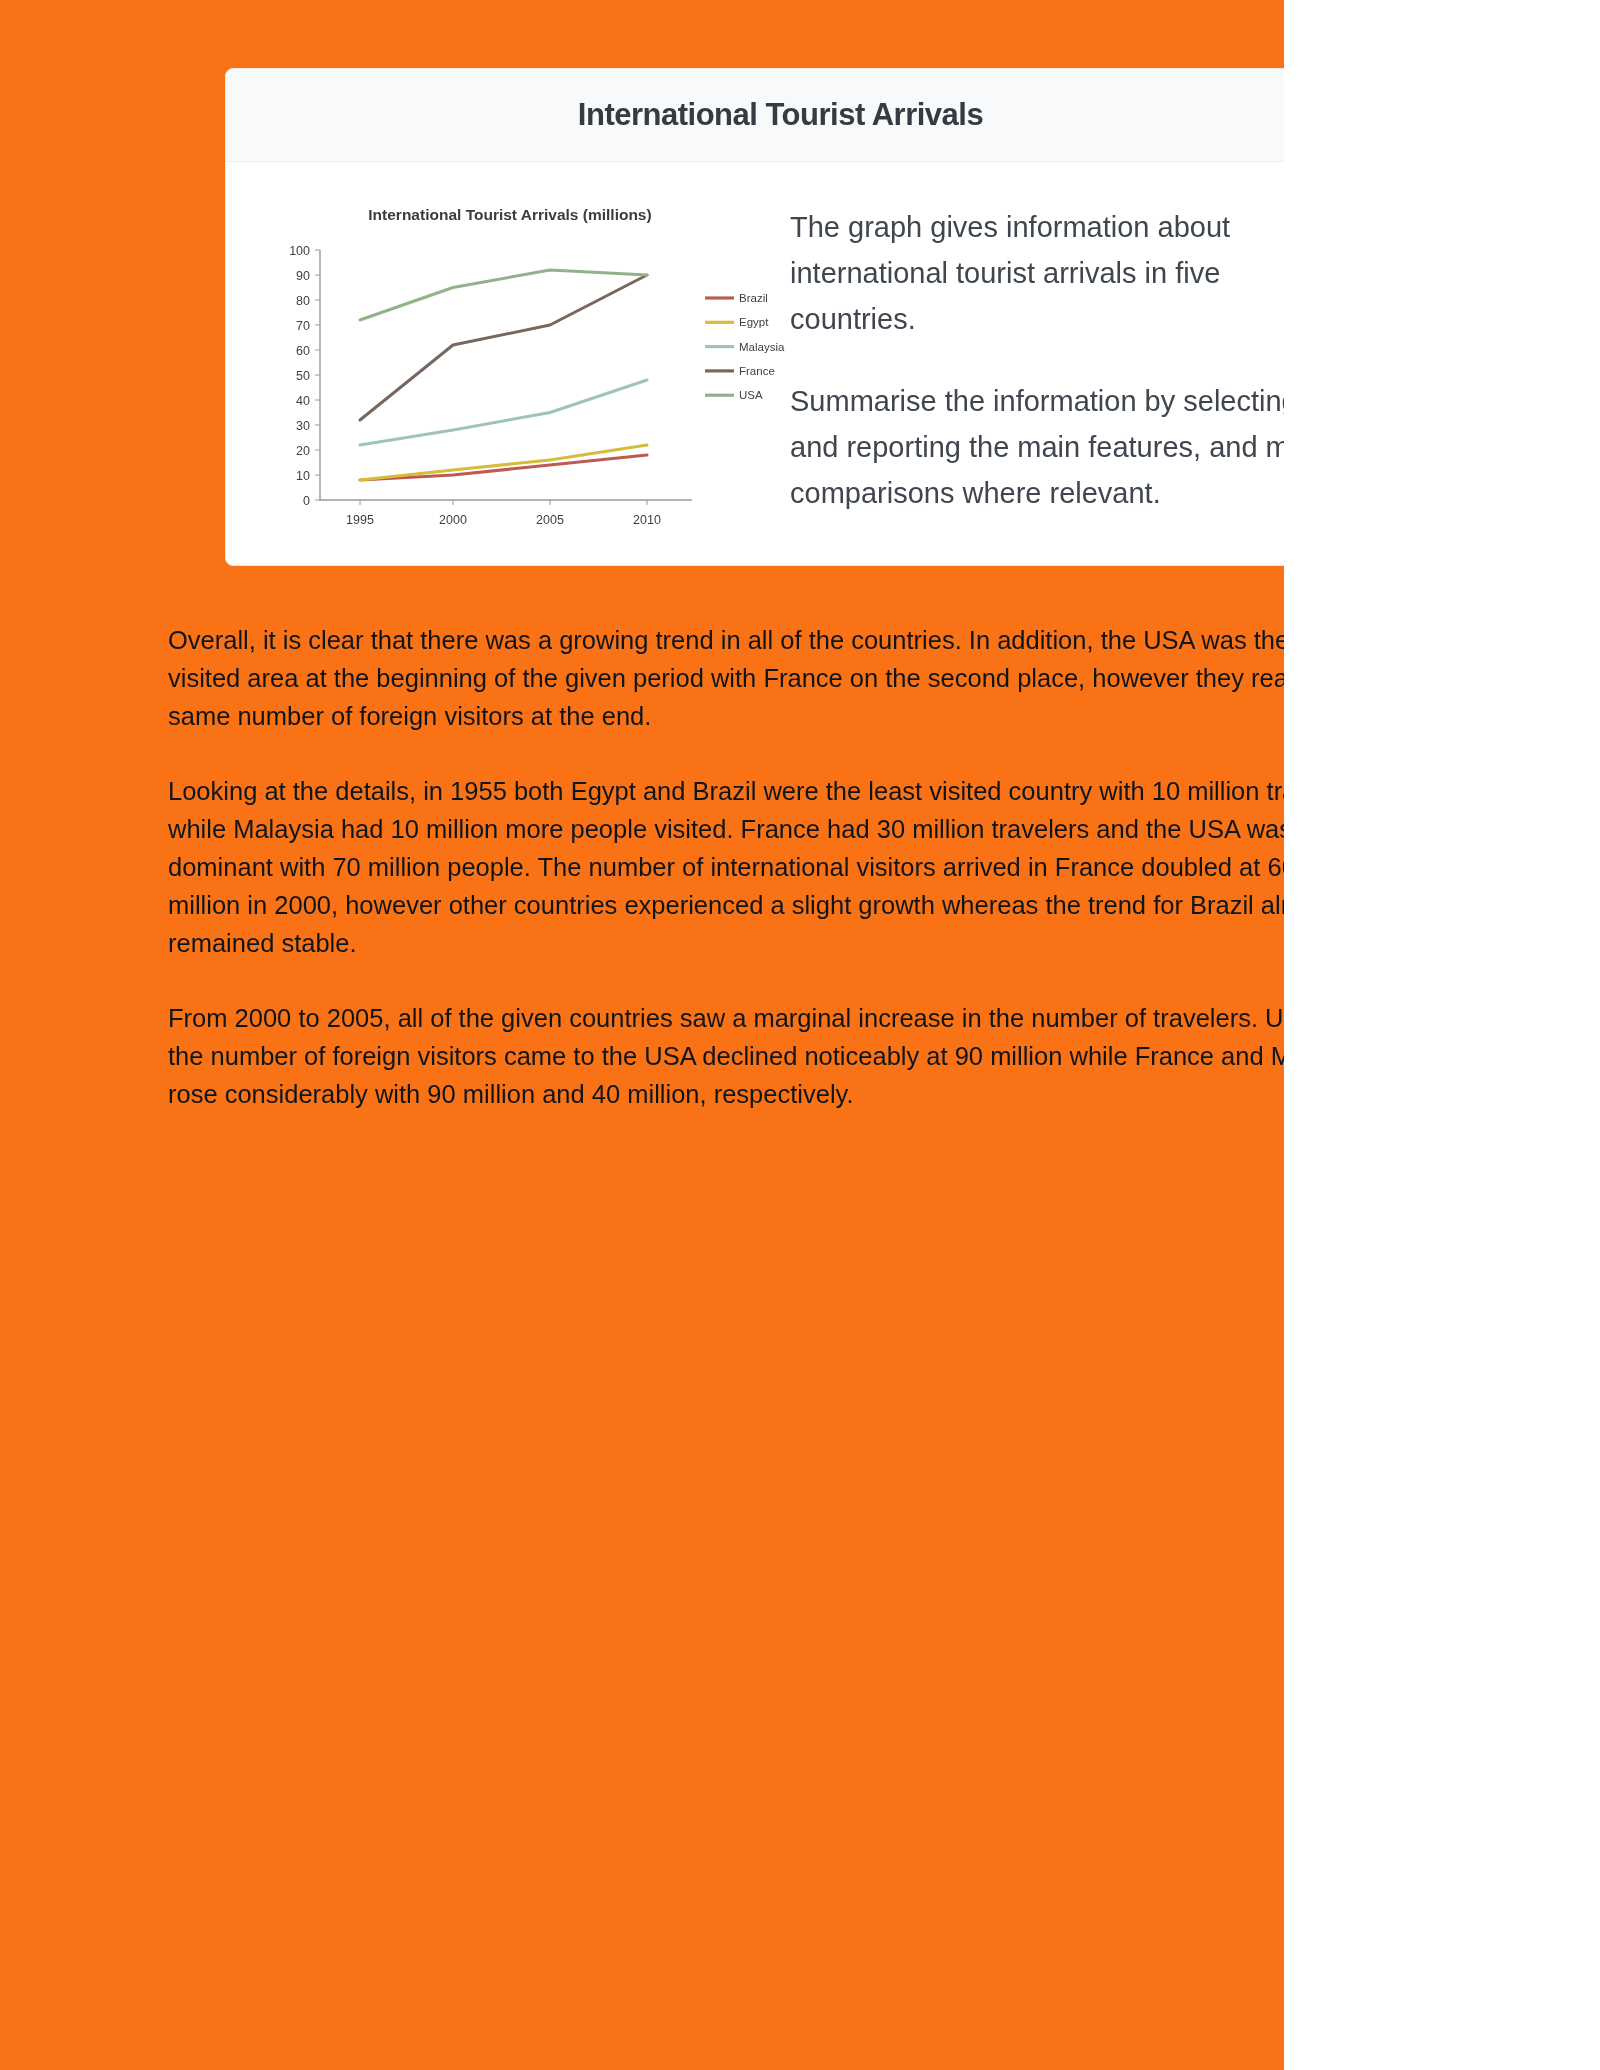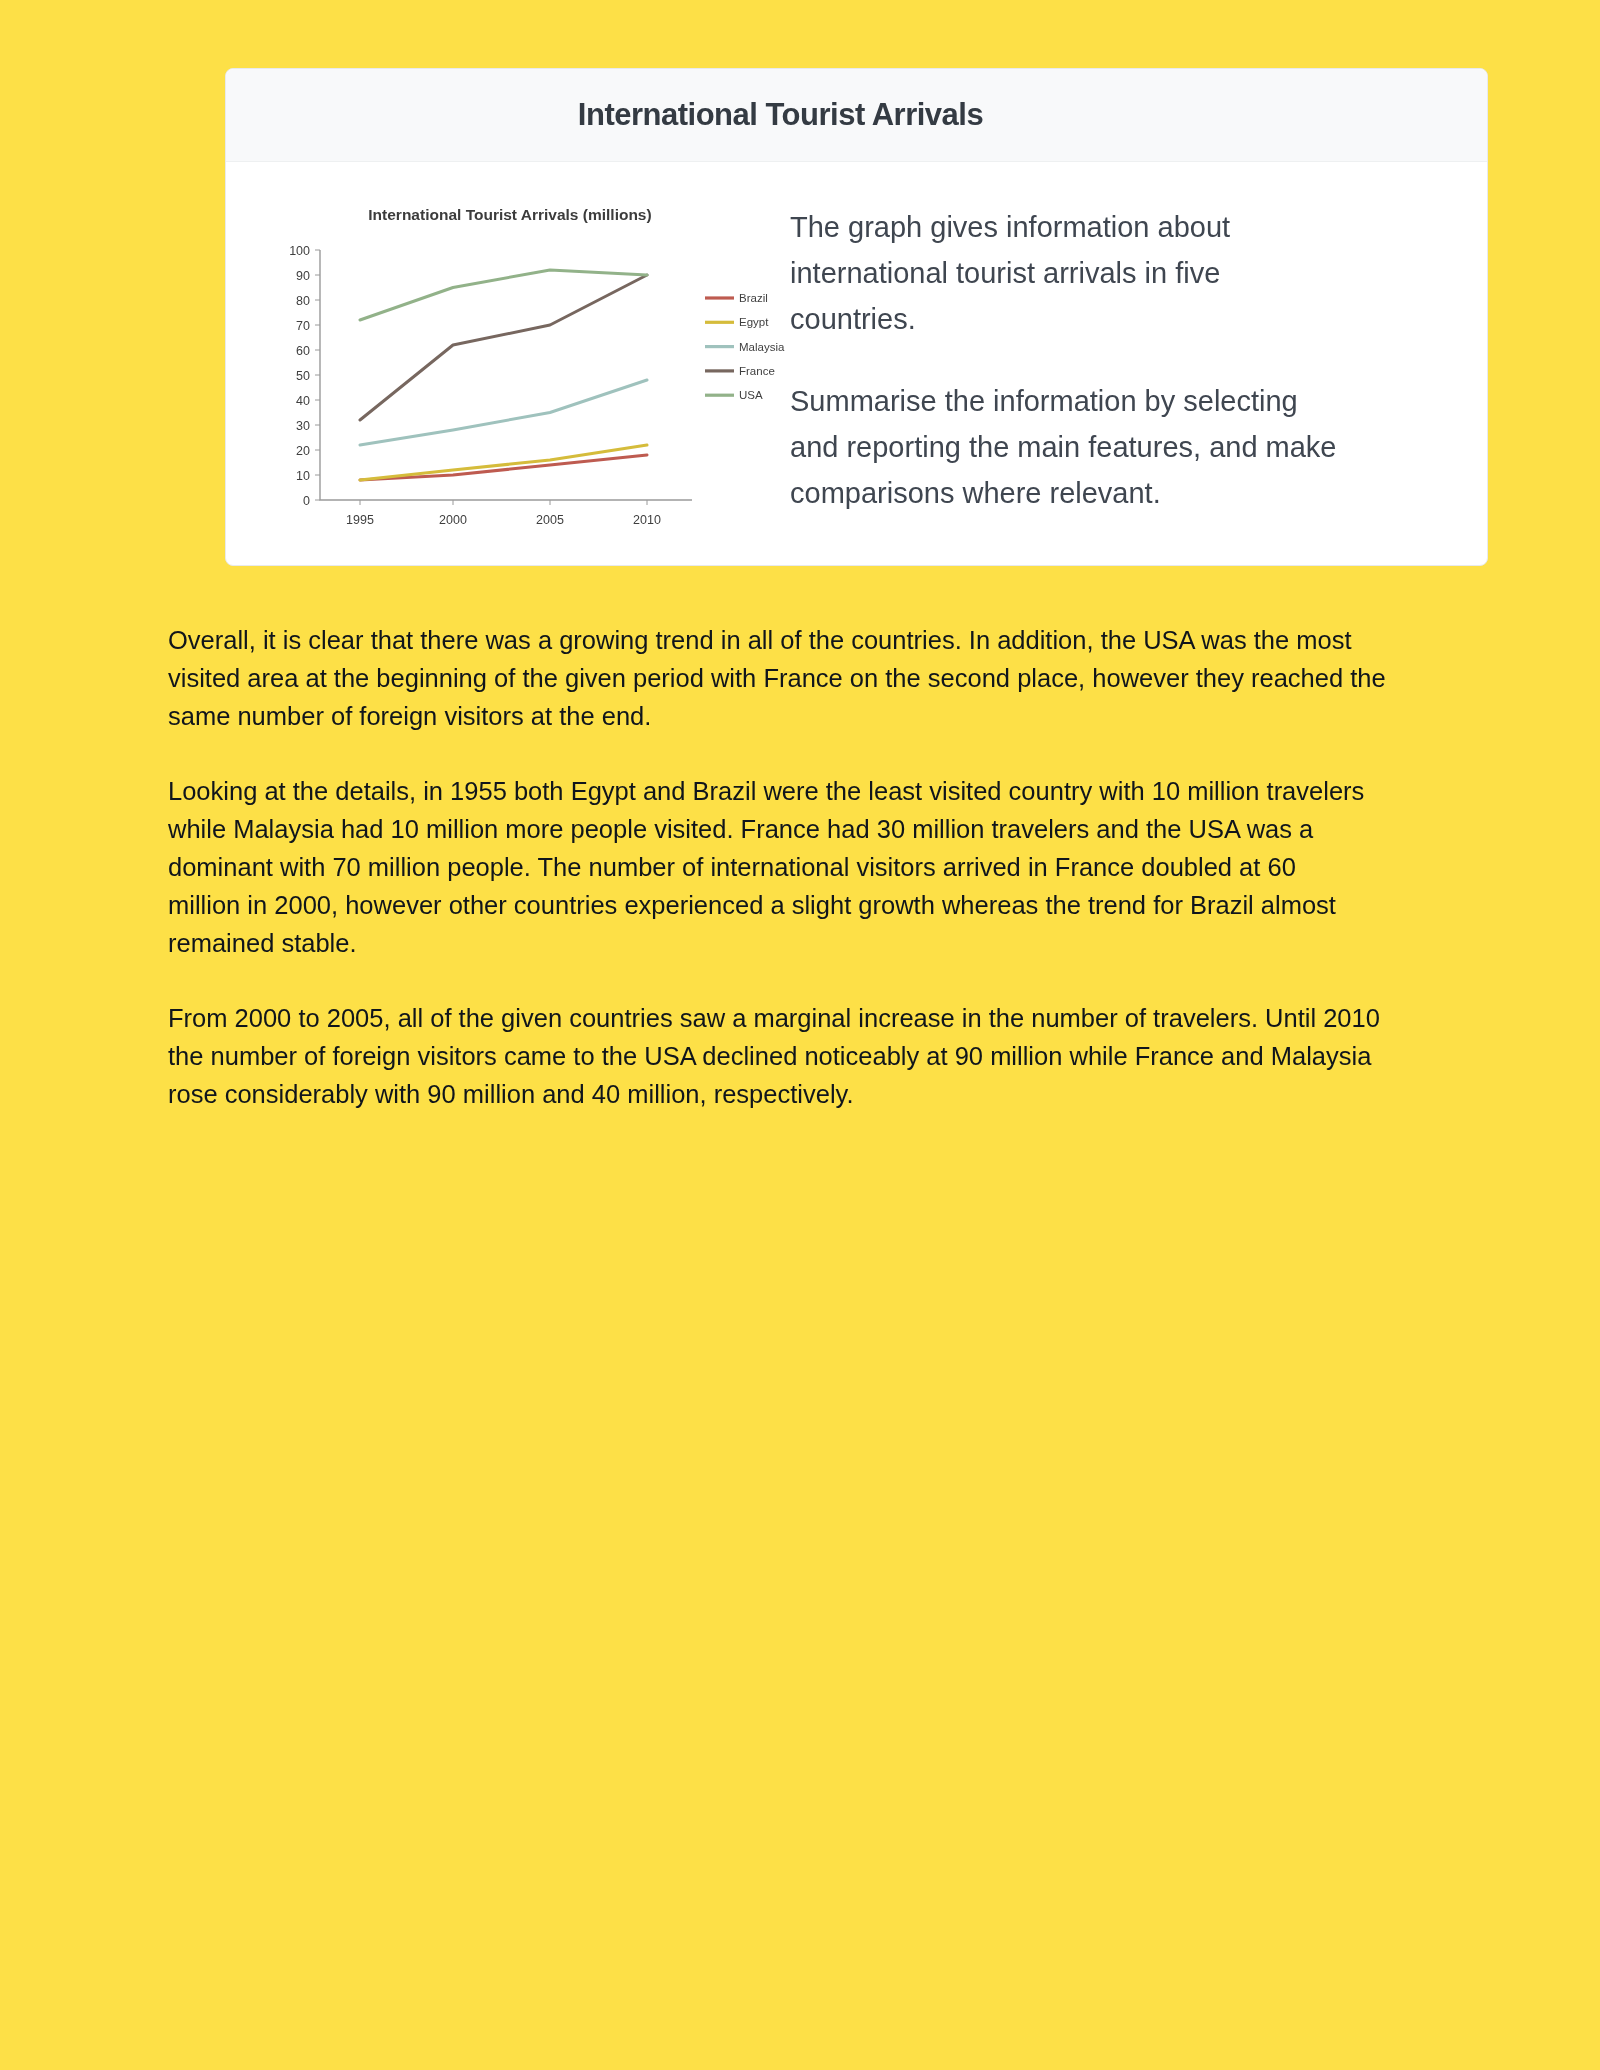--- a/index.html
+++ b/index.html
@@ -1,17 +1,17 @@
 <!DOCTYPE html>
 <html><head>
 <meta charset="utf-8">
 <style>
   html,body{margin:0;padding:0;background:#ffffff;}
   body{font-family:"Liberation Sans","DejaVu Sans",sans-serif;}
-  .page{position:relative;width:1600px;height:2070px;background:#fde047;overflow:hidden;text-decoration:underline;}
+  .page{position:relative;width:1284px;height:2070px;background:#f97316;overflow:hidden;text-decoration:underline;}
 
   
   .task-card{position:absolute;left:225px;top:68px;width:1263px;height:498px;
     background:#ffffff;border:1px solid #e8eaec;border-radius:8px;box-sizing:border-box;}
   .card-header{position:absolute;left:0;top:0;right:0;height:92px;background:#f8f9fa;
     border-bottom:1px solid #eef0f1;border-radius:8px 8px 0 0;
     display:flex;align-items:center;justify-content:center;}
   .card-title{font-size:31px;font-weight:bold;color:#343b43;letter-spacing:-0.5px;
     transform:translateX(-76px);}
 

